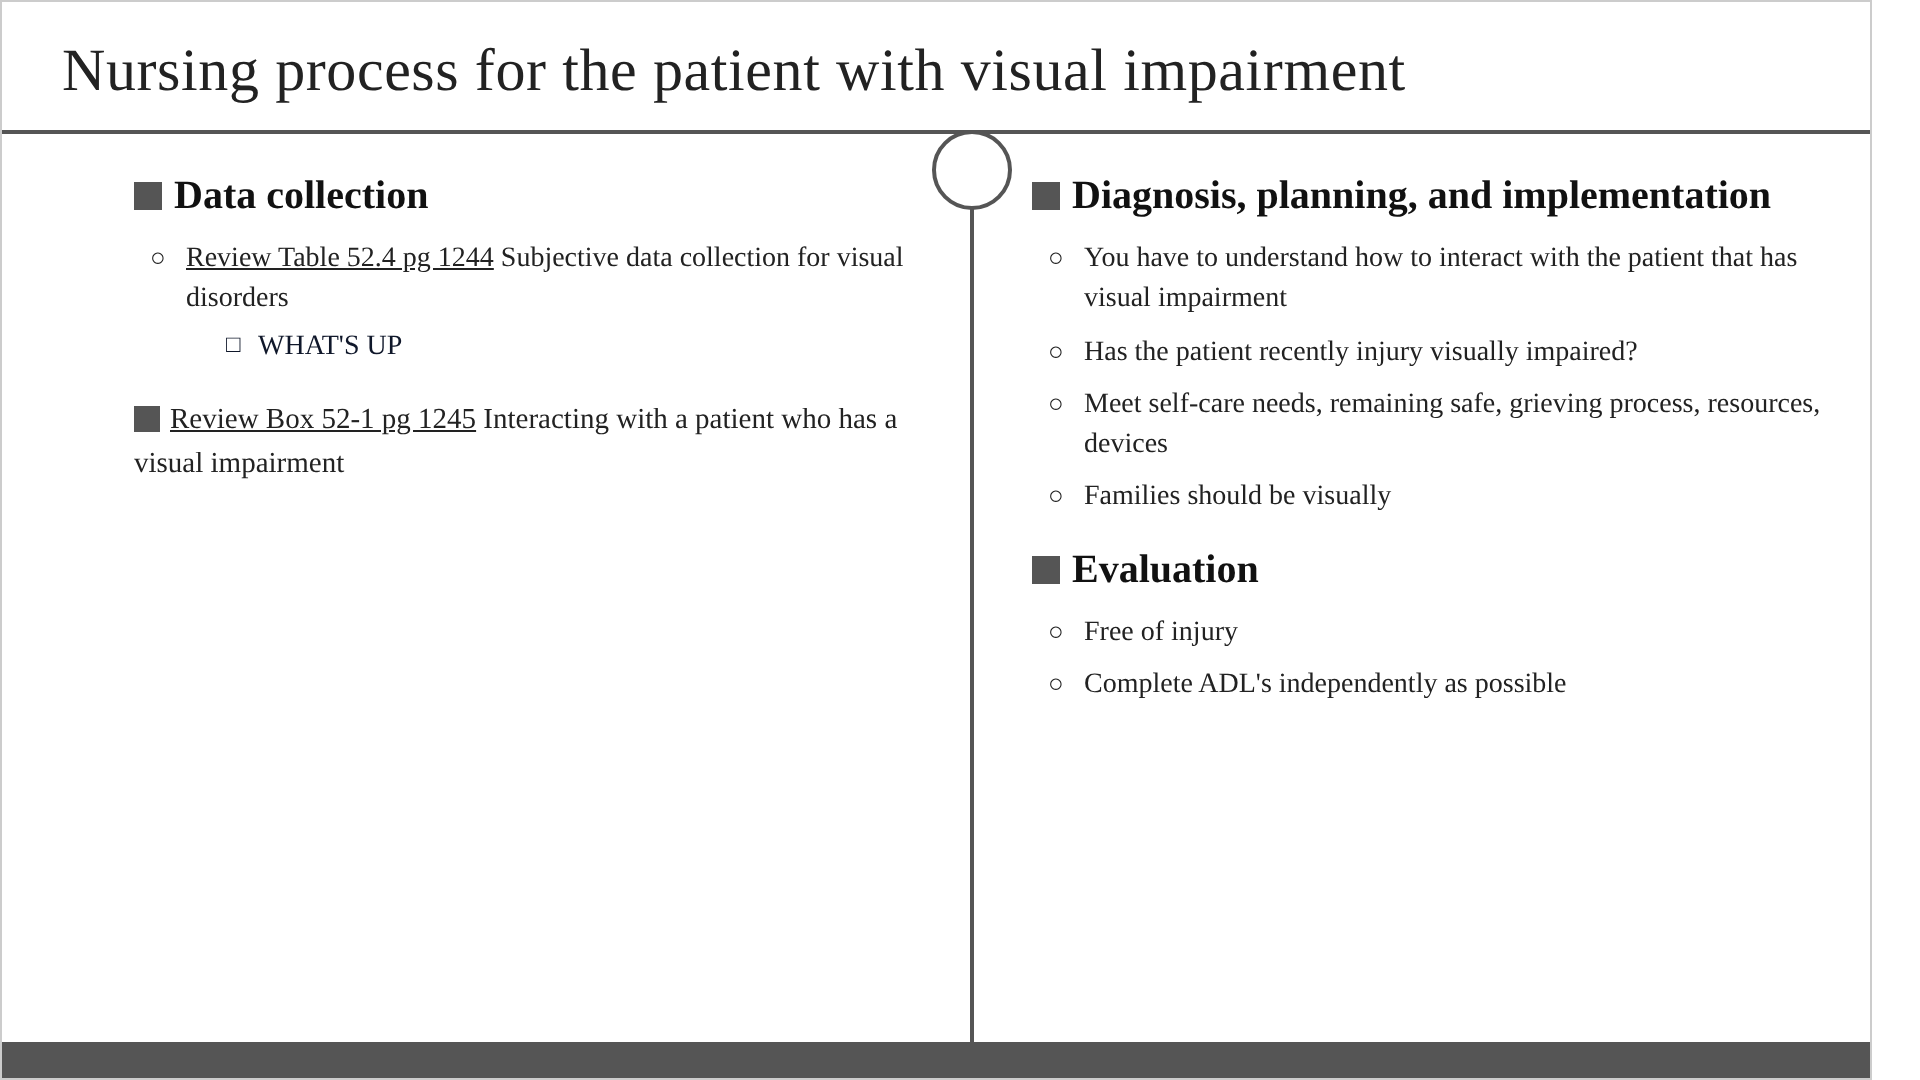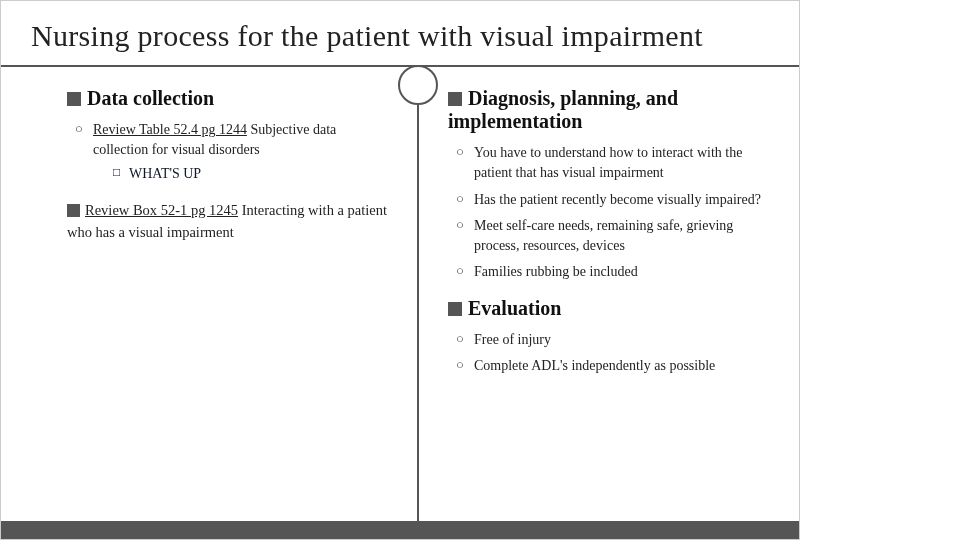--- a/index.html
+++ b/index.html
@@ -6,21 +6,21 @@
 
     body {
       width: 960px;
       height: 540px;
       background: #fff;
       font-family: Georgia, 'Times New Roman', serif;
       overflow: hidden;
     }
 
     .slide {
-      width: 800px;
+      width: 936px;
       height: 540px;
       background: #fff;
       display: flex;
       flex-direction: column;
       border: 1px solid #ccc;
     }
 
     .title-bar {
       padding: 18px 30px 12px 30px;
       border-bottom: 2px solid #555;
@@ -210,23 +210,23 @@
       </div>
     </div>
 
     <div class="right-col">
       <div class="section-header">
         <span class="square-bullet"></span><span>Diagnosis, planning, and implementation</span>
       </div>
 
       <ul class="main-list">
         <li><span>You have to understand how to interact with the patient that has visual impairment</span></li>
-        <li><span>Has the patient recently become visually impaired?</span></li>
+        <li><span>Has the patient recently injury visually impaired?</span></li>
         <li><span>Meet self-care needs, remaining safe, grieving process, resources, devices</span></li>
-        <li><span>Families rubbing be included</span></li>
+        <li><span>Families should be visually</span></li>
       </ul>
 
       <div style="margin-top: 14px;">
         <div class="section-header">
           <span class="square-bullet"></span><span>Evaluation</span>
         </div>
         <ul class="main-list">
           <li><span>Free of injury</span></li>
           <li><span>Complete ADL's independently as possible</span></li>
         </ul>

